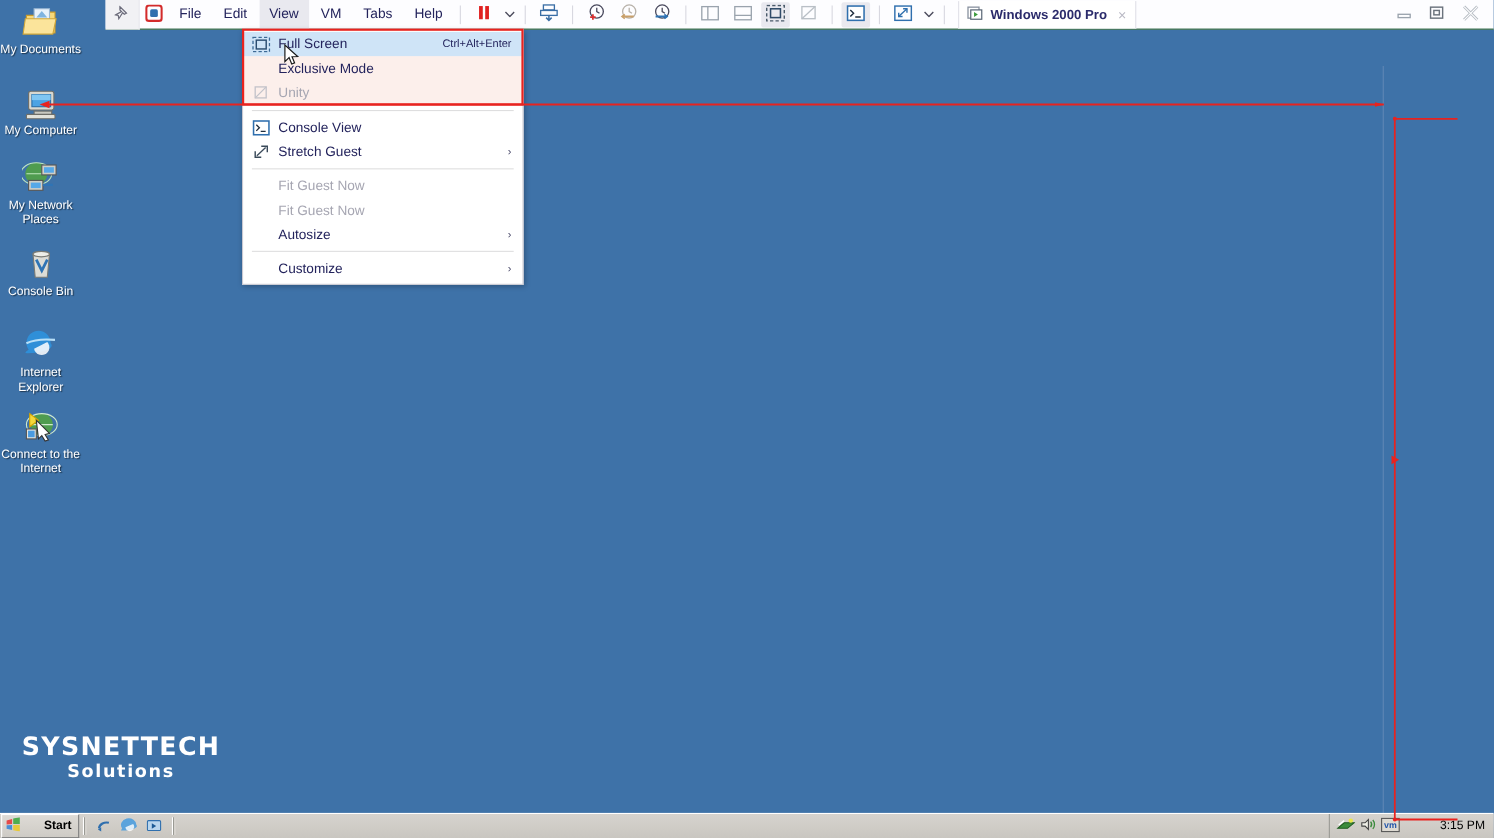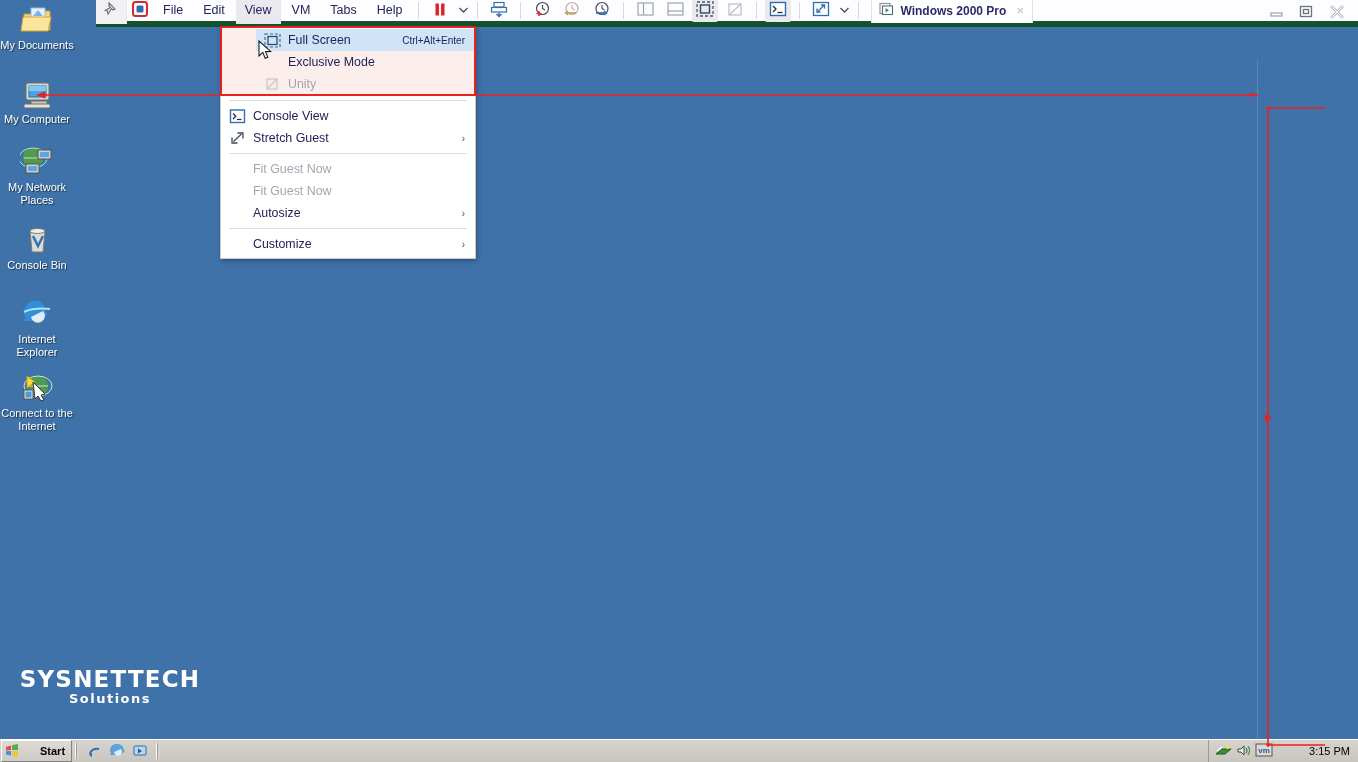--- a/index.html
+++ b/index.html
@@ -16,21 +16,21 @@
   }
 
   
   #toolbar {
     position: absolute; left: 96px; top: 0; width: 1262px; height: 27px;
     background: #fdfdff;
     display: flex; align-items: center;
     box-sizing: border-box;
     font-size: 12.5px;
     color: #1f1f4a;
-    border-bottom: 6px solid #14532d;
+    border-bottom: 1px solid #14532d;
   }
   .tb-pin {
     width: 30px; height: 27px; background:#f1f1f4;
     display:flex; align-items:center; justify-content:center;
     border-right:1px solid #e8e8ee;
   }
   .menu-item {
     padding: 5px 9px 6px 9px;
     margin: 0 1px;
     font-size: 12.5px;
@@ -100,21 +100,21 @@
   }
   .mrow .mlabel { flex:1; }
   .mrow .maccel { color:#23235c; padding-right:10px; font-size:10px; }
   .mrow .marrow { padding-right:10px; color:#4a4a6a; font-size:10px; }
   .mrow.disabled { color:#a6a6b2; }
   .mrow.disabled .mlabel { color:#a6a6b2; }
   .mrow.sel {
     background:#cfe4f7;
   }
   .msep { height:1px; background:#dededf; margin:4px 8px 4px 8px; }
-  .tintgroup { background:#fcefeb;padding-left:35px; }
+  .tintgroup { background:#fcefeb; }
 
   
   #redbox-menu {
     position:absolute; left:220px; top:26px; width:256px; height:70px;
     border:2px solid #e8231f; box-sizing:border-box;
     z-index:60; pointer-events:none;
   }
 
   
   .dicon {
@@ -132,21 +132,21 @@
   #watermark {
     position:absolute; left:0px; top:667px; width:220px;
     color:#ffffff; text-align:center;
   }
   #watermark .wm-main {
     font-size:23px; font-weight:bold; letter-spacing:1.2px;
     font-family:"DejaVu Sans", sans-serif;
     line-height:24px;
   }
   #watermark .wm-sub {
-    font-size:13px; font-weight:bold; letter-spacing:1.5px;
+    font-size:16px; font-weight:bold; letter-spacing:1.5px;
     font-family:"DejaVu Sans", sans-serif;
   }
 
   
   #taskbar {
     position:absolute; left:0; bottom:0; width:1358px; height:22px;
     background: linear-gradient(#d6d3ce, #c9c6c0);
     border-top:1px solid #ffffff;
     display:flex; align-items:center;
     font-size:11px; color:#000;

